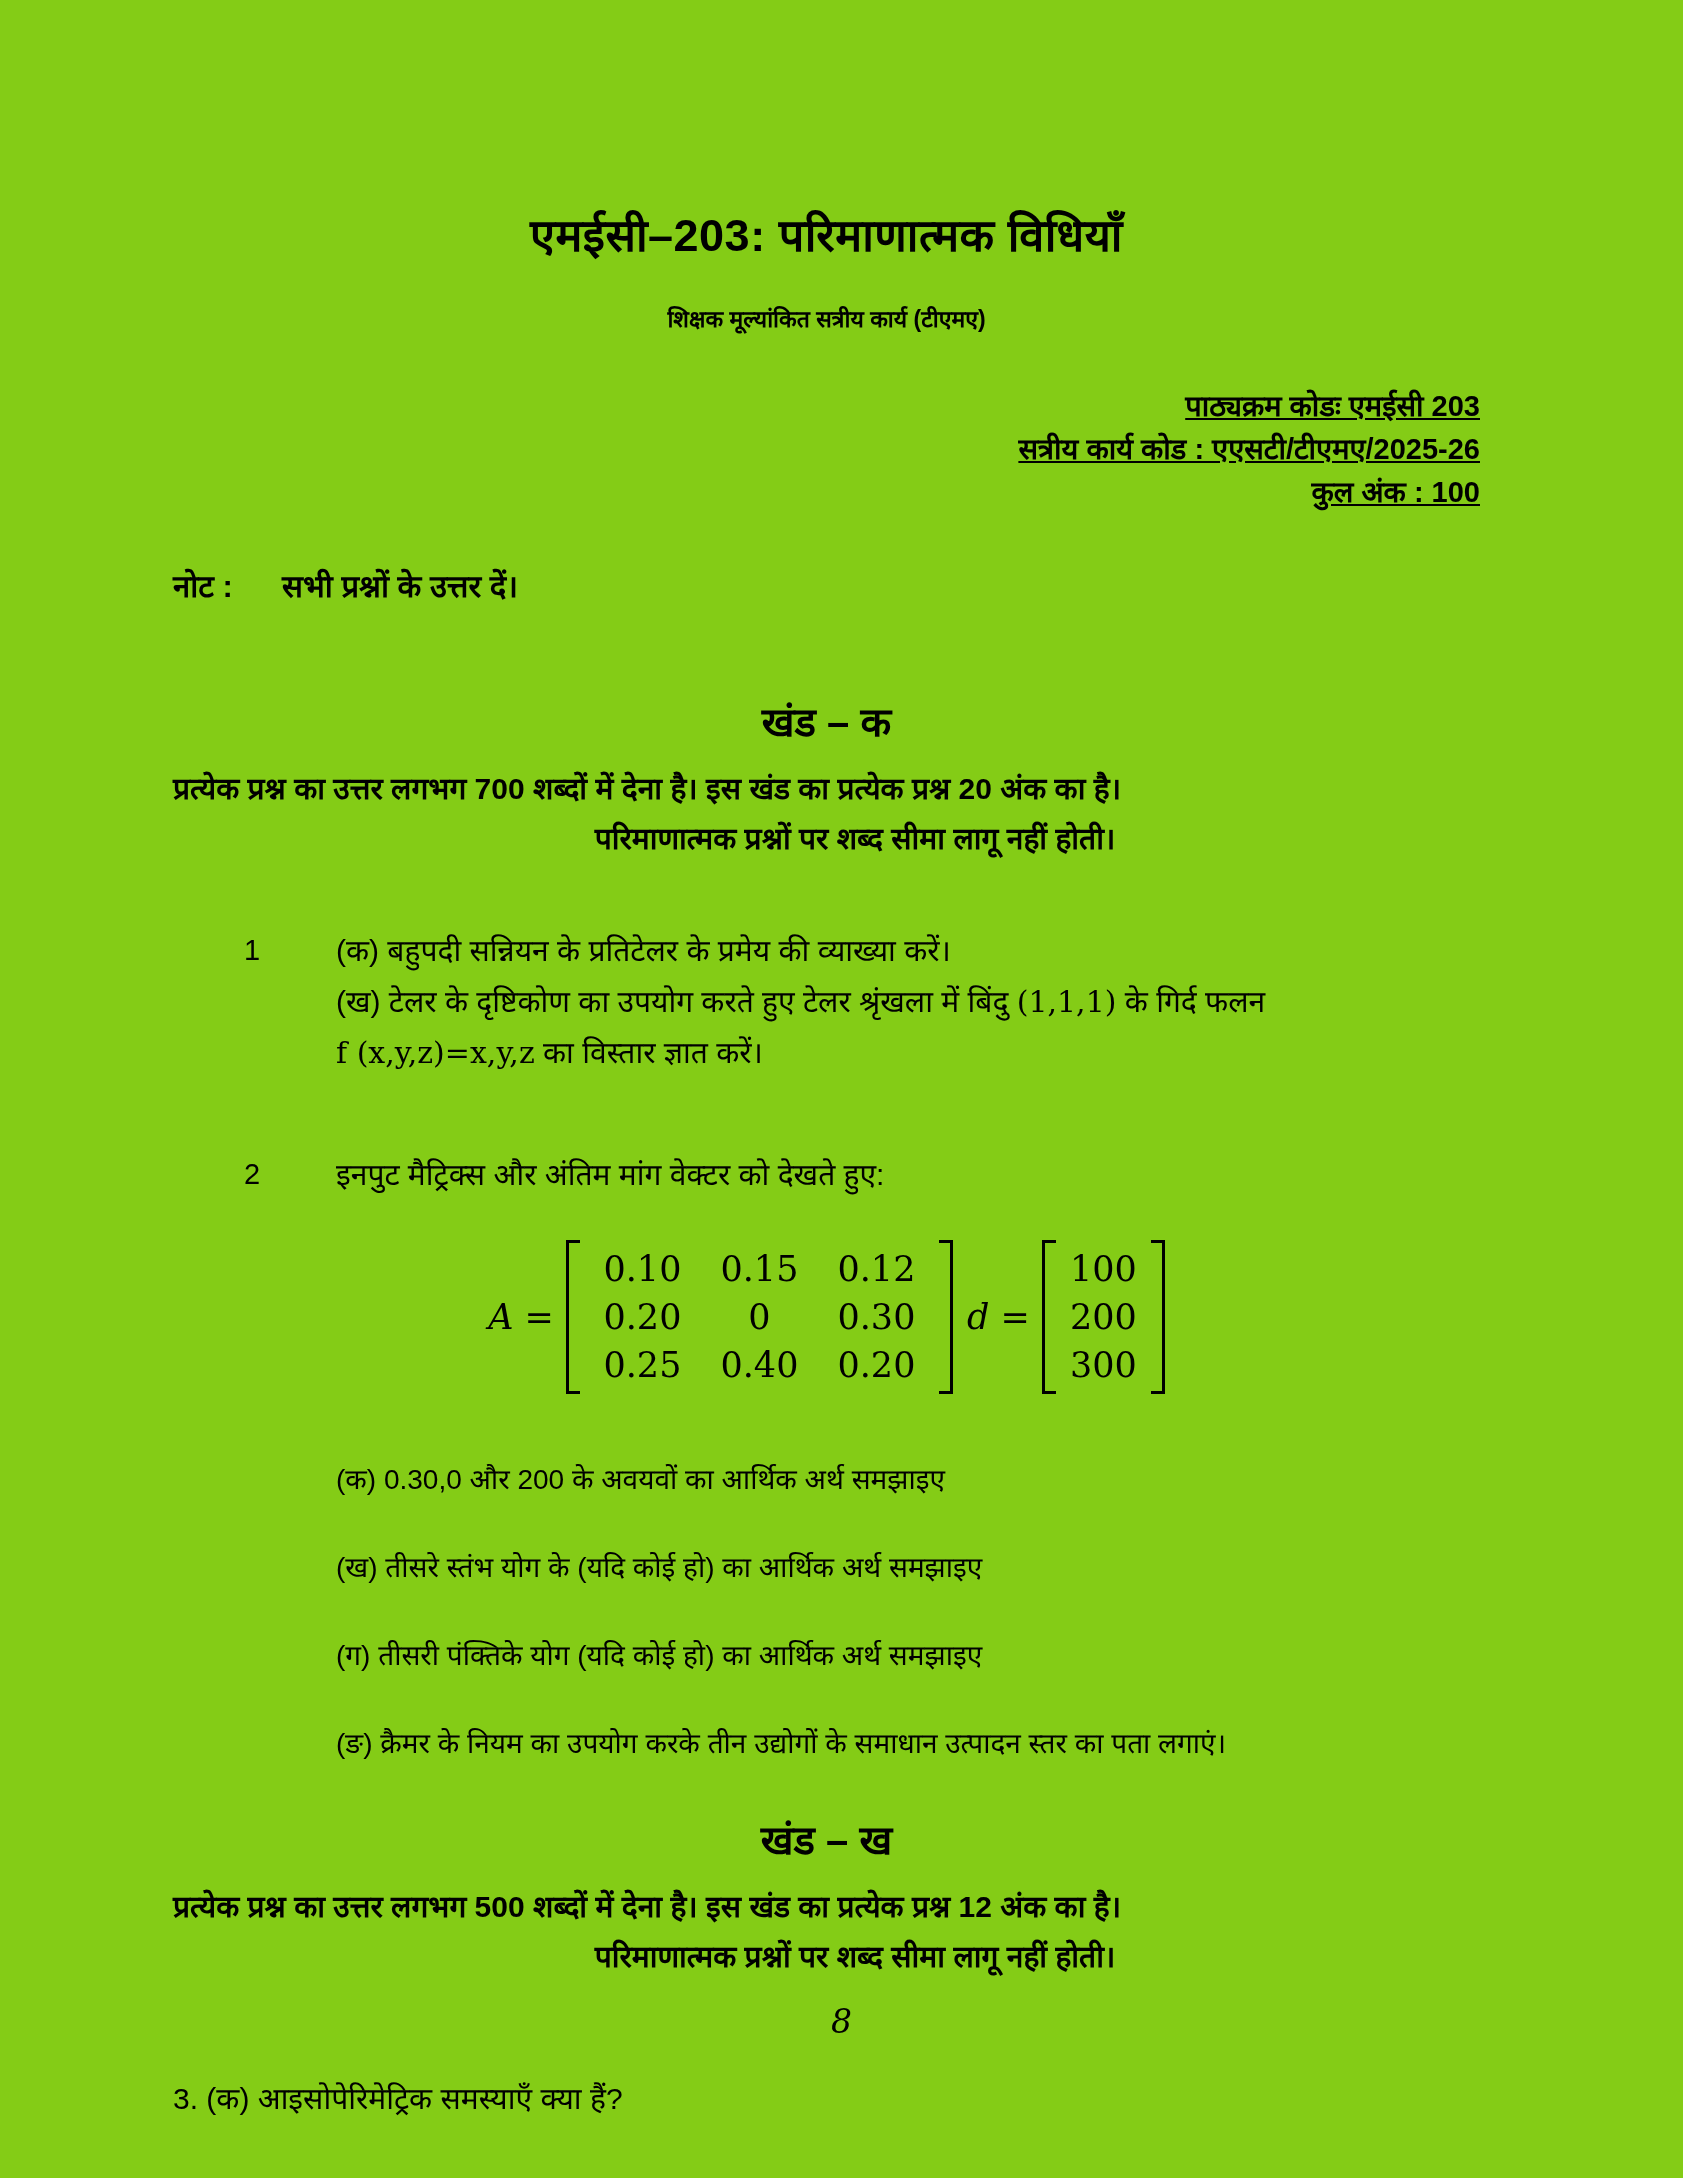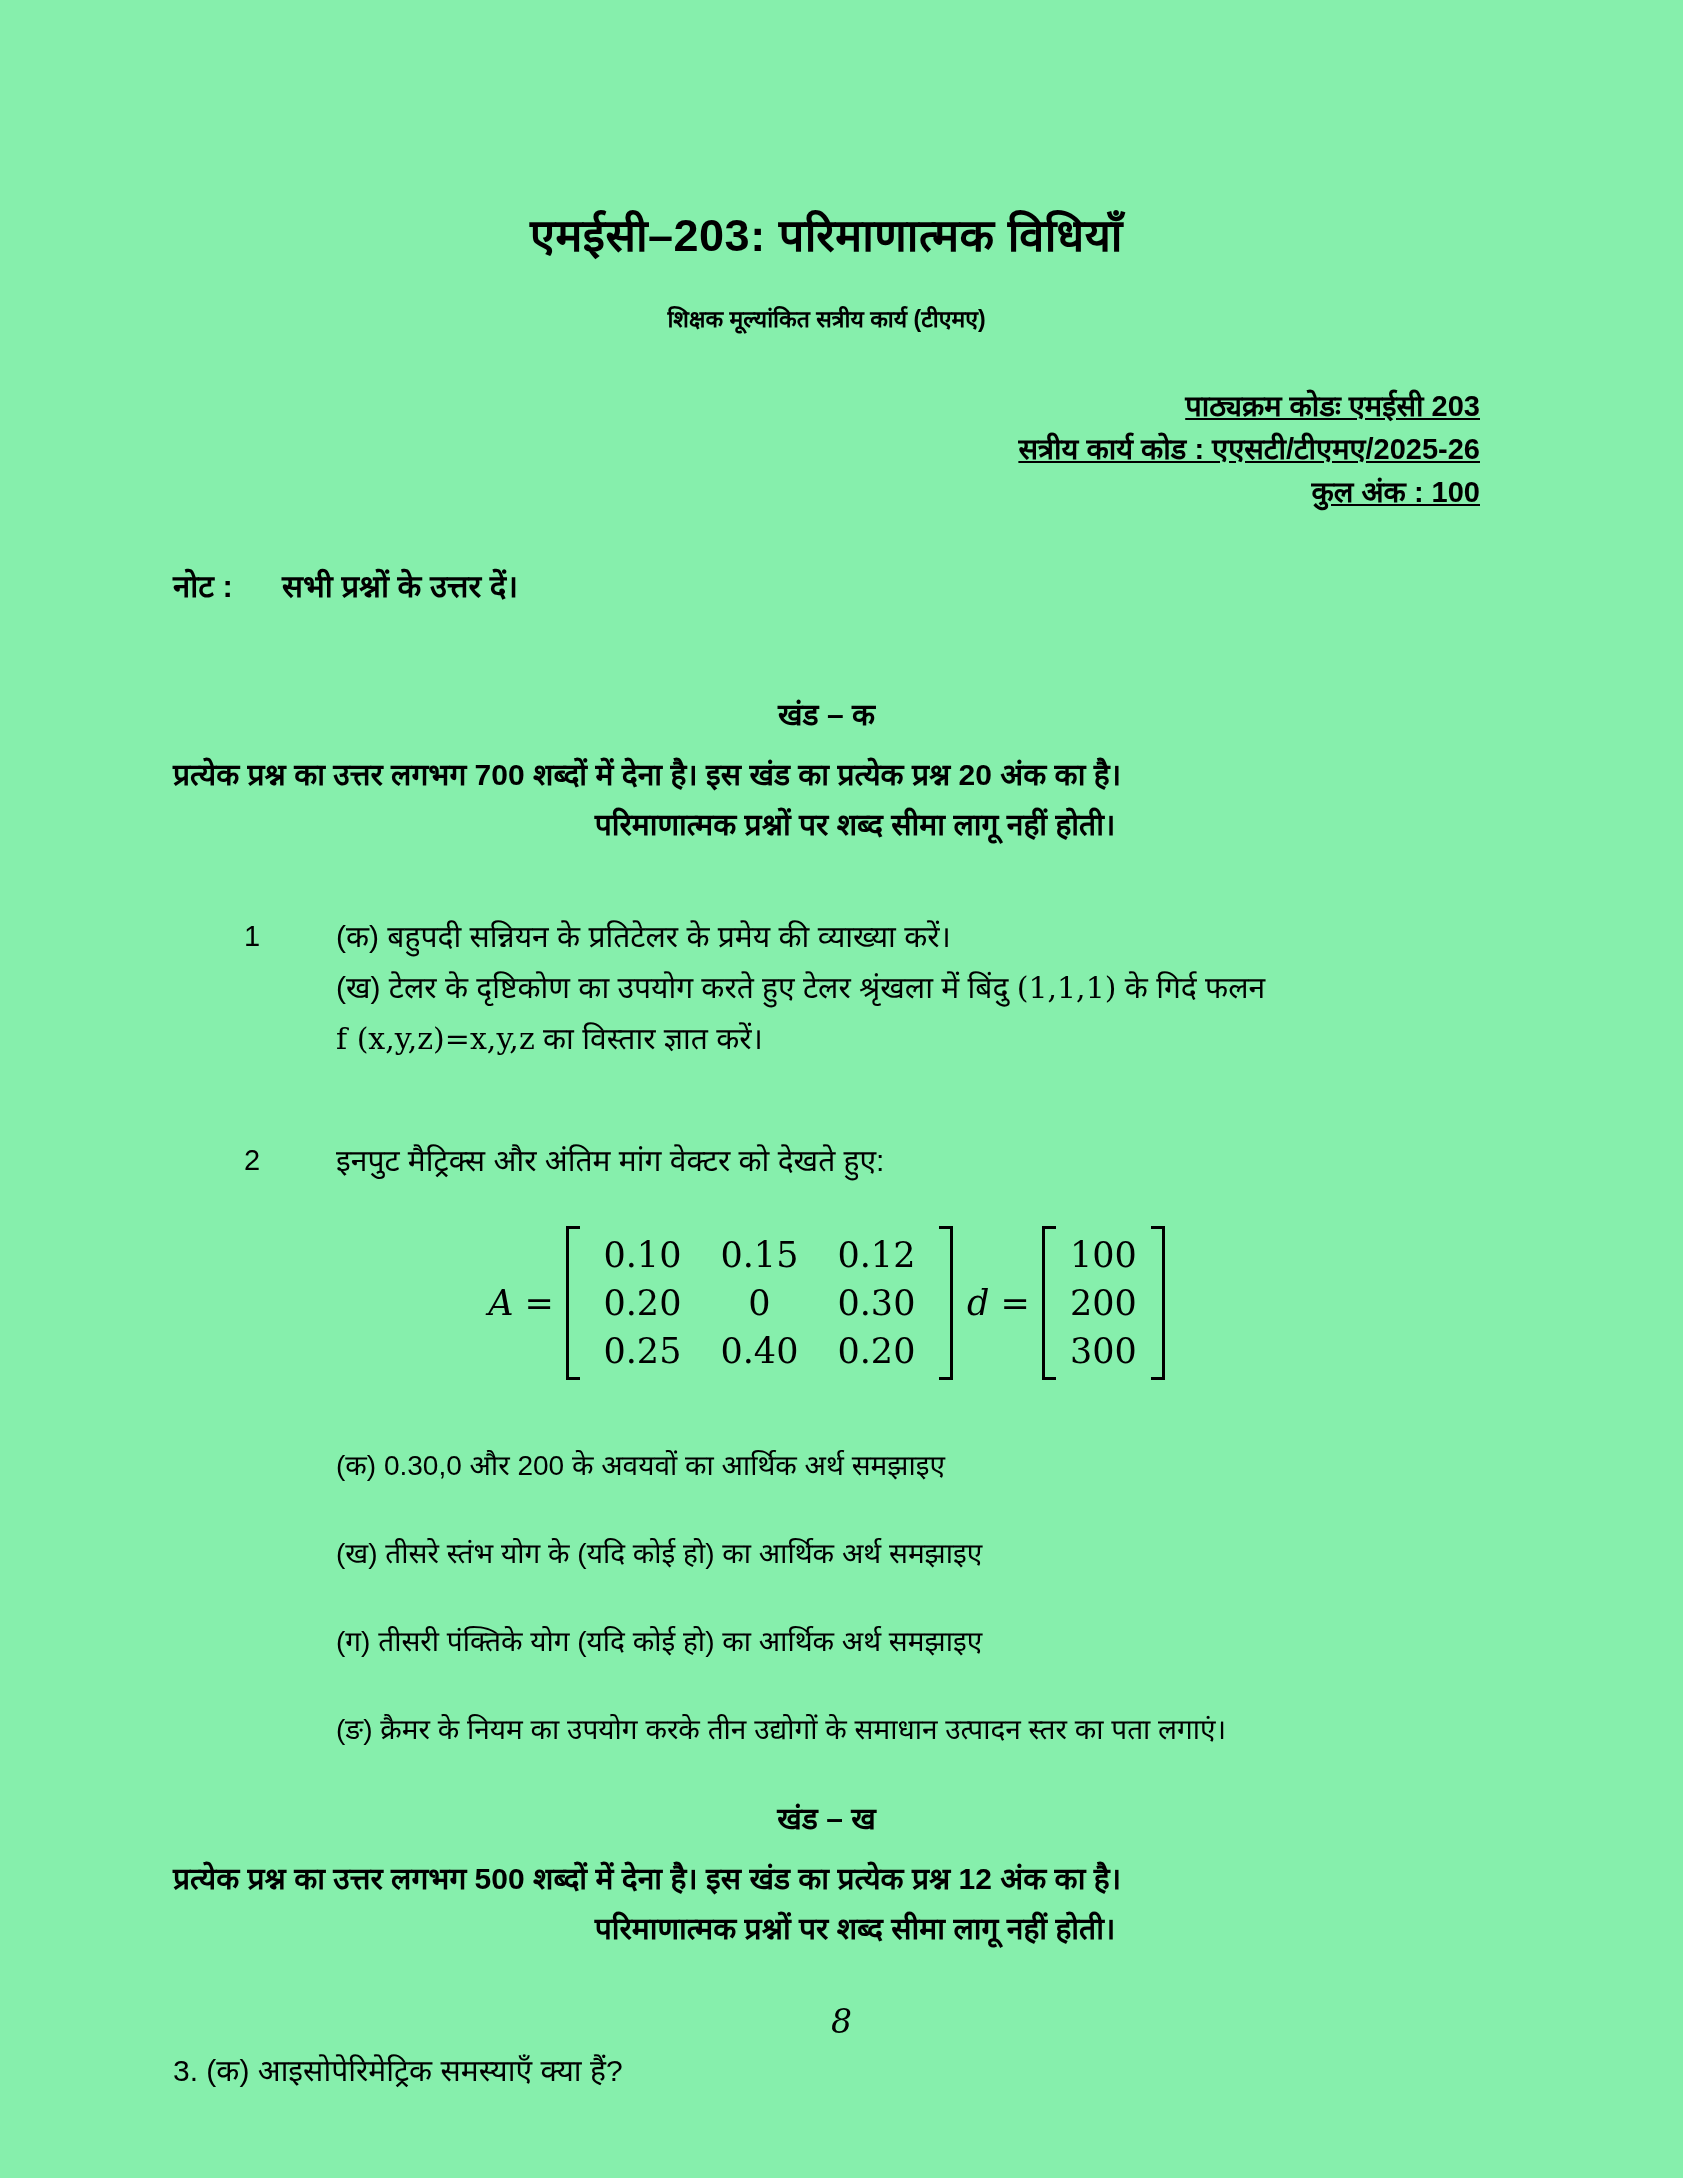--- a/index.html
+++ b/index.html
@@ -1,21 +1,21 @@
 <!DOCTYPE html>
 <html><head>
 <meta charset="utf-8">
 <style>
   html, body { margin: 0; padding: 0; background: #e8e8e8; }
   .page {
     position: relative;
     width: 1683px;
     height: 2178px;
     margin: 0 auto;
-    background: #86efac;
+    background: #84cc16;
     color: #000;
     font-family: "Liberation Sans", "DejaVu Sans", sans-serif;
     overflow: hidden;
   }
   .content {
     position: absolute;
     left: 173px;
     right: 203px;
     top: 0;
   }
@@ -42,21 +42,21 @@
   }
   .note-line {
     margin-top: 50px;
     font-size: 31px;
     font-weight: bold;
     display: flex;
   }
   .note-label { width: 109px; }
   .section-heading {
     text-align: center;
-    font-size: 30px;
+    font-size: 40px;
     font-weight: bold;
   }
   .section-a-heading { margin-top: 87px; }
   .section-instr {
     font-size: 30px;
     font-weight: bold;
     line-height: 50px;
   }
   .section-instr .instr-line1 { margin-top: 16px; }
   .section-instr .instr-line2 { padding-left: 57px; text-align: center; }

